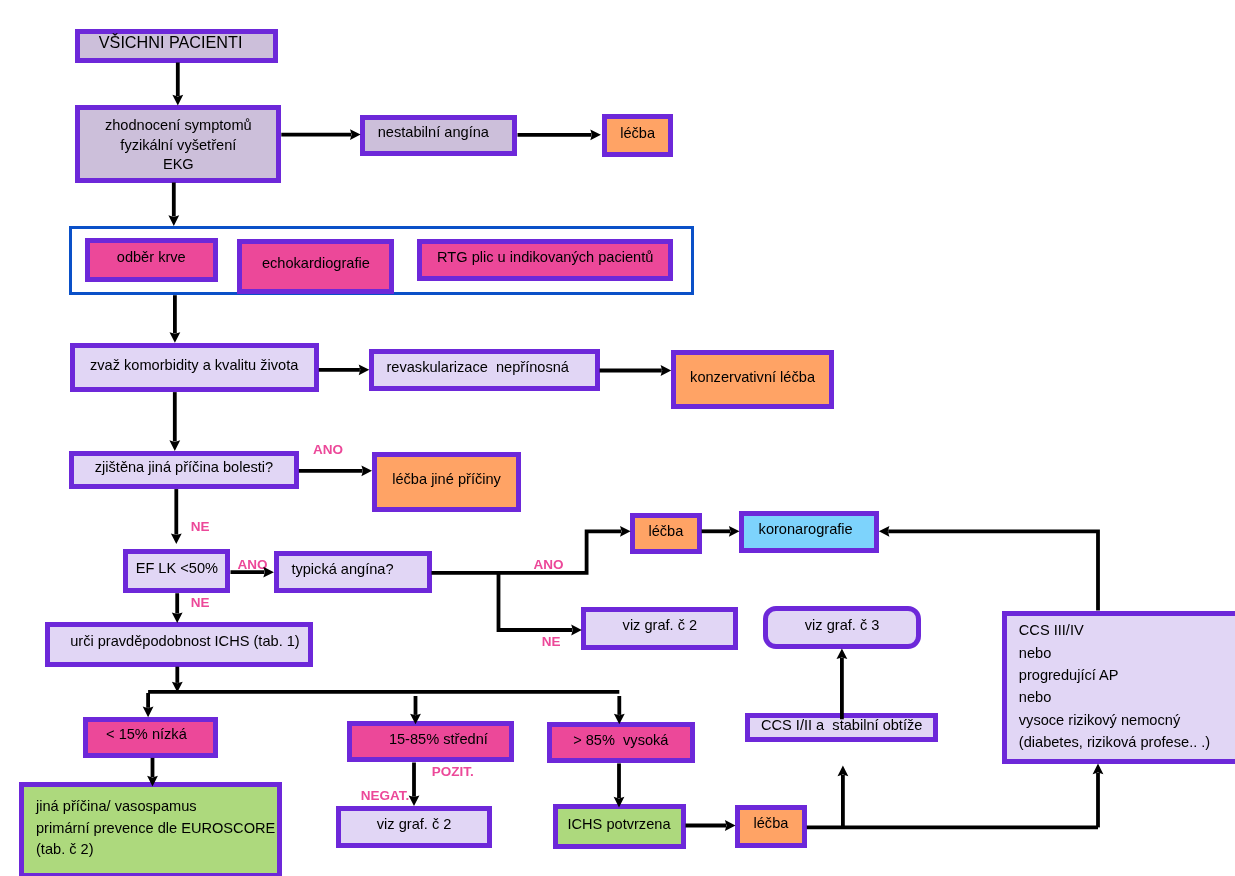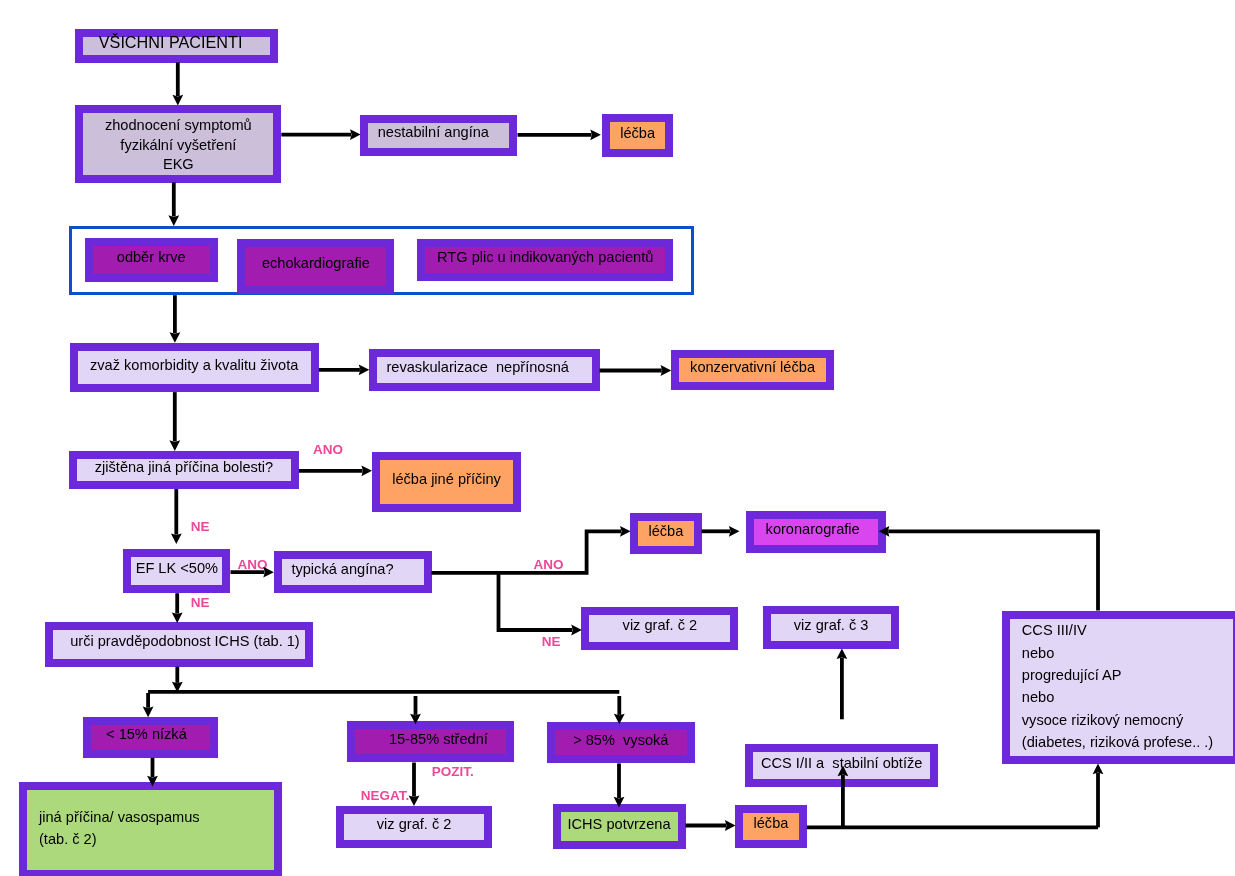--- a/index.html
+++ b/index.html
@@ -2,28 +2,28 @@
 <html><head>
 <meta charset="utf-8">
 <style>
   html,body{margin:0;padding:0;background:#ffffff;}
   body{width:1235px;height:876px;position:relative;overflow:hidden;
        font-family:"Liberation Sans",sans-serif;}
   #canvas{position:absolute;left:0;top:0;width:1235px;height:876px;}
   svg.links{position:absolute;left:0;top:0;width:1235px;height:876px;overflow:visible;z-index:5;pointer-events:none;}
   .node{position:absolute;box-sizing:border-box;display:flex;align-items:center;
         justify-content:center;text-align:center;color:#000;
-        border:8px solid #6d28d9;font-size:14.6px;padding-bottom:6px;}
+        border:5px solid #6d28d9;font-size:14.6px;padding-bottom:6px;}
   .node .lbl{display:block;line-height:inherit;white-space:pre;}
   .lav{background:#ccbfda;}
   .lav2{background:#e1d6f5;}
-  .blue{background:#a21caf;}
+  .blue{background:#ec4899;}
   .orange{background:#ffa365;}
   .green{background:#add97d;}
-  .red{background:#d946ef;margin-left:7px;}
+  .red{background:#7dd3fc;}
   .grp{background:#ffffff;border:3.6px solid #0a50c8;}
   .edgelabel{position:absolute;font-weight:bold;color:#ec4899;white-space:nowrap;font-size:13.5px;line-height:9.72px;}
   .edgelabel span{display:block;}
   .leftal{justify-content:flex-start;text-align:left;}
 </style>
 </head>
 <body>
 
 <div id="canvas">
   <svg class="links" viewBox="0 0 1235 876">
@@ -100,21 +100,21 @@
   </div>
 
   <div class="node blue" style="left:417.2px;top:238.6px;width:256.1px;height:42.2px;font-size:14.6px;">
     <span class="lbl">RTG plic u indikovaných pacientů</span>
   </div>
 
   <div class="node lav2" style="left:368.9px;top:348.6px;width:230.7px;height:42.3px;font-size:14.6px;padding-right:13px;">
     <span class="lbl">revaskularizace  nepřínosná</span>
   </div>
 
-  <div class="node orange" style="left:670.8px;top:350px;width:163.5px;height:40px;font-size:14.6px;">
+  <div class="node orange" style="left:670.8px;top:350px;width:163.5px;height:59px;font-size:14.6px;">
     <span class="lbl">konzervativní léčba</span>
   </div>
 
   <div class="node lav2" style="left:69.1px;top:450.5px;width:229.8px;height:38.6px;font-size:14.6px;">
     <span class="lbl">zjištěna jiná příčina bolesti?</span>
   </div>
 
   <div class="node orange" style="left:371.6px;top:451.7px;width:149.9px;height:60px;font-size:14.6px;">
     <span class="lbl">léčba jiné příčiny</span>
   </div>
@@ -132,21 +132,21 @@
   </div>
 
   <div class="node red" style="left:739.1px;top:510.9px;width:140.1px;height:41.7px;font-size:14.6px;padding-right:7px;">
     <span class="lbl">koronarografie</span>
   </div>
 
   <div class="node lav2" style="left:581.4px;top:607.3px;width:157px;height:42.3px;font-size:14.6px;">
     <span class="lbl">viz graf. č 2</span>
   </div>
 
-  <div class="node lav2" style="left:763.1px;top:606.4px;width:136px;height:42.5px;font-size:14.6px;">
+  <div class="node lav2" style="left:763.1px;top:606.4px;width:158px;height:42.5px;font-size:14.6px;border-radius:13px;">
     <span class="lbl">viz graf. č 3</span>
   </div>
 
   <div class="node lav2 leftal" style="left:977.8px;top:610.5px;width:239.7px;height:153.5px;font-size:14.6px;padding-left:12px;line-height:22.3px;padding-top:4px;margin-left:24px;">
     <span>
       <span class="lbl">CCS III/IV</span>
       <span class="lbl">nebo</span>
       <span class="lbl">progredující AP</span>
       <span class="lbl">nebo</span>
       <span class="lbl">vysoce rizikový nemocný</span>
@@ -166,37 +166,38 @@
     <span class="lbl">15-85% střední</span>
   </div>
 
   <div class="node blue" style="left:546.8px;top:721.8px;width:148.1px;height:41.6px;font-size:14.6px;">
     <span class="lbl">&gt; 85%  vysoká</span>
   </div>
 
   <div class="node green leftal" style="left:19px;top:782px;width:262.6px;height:96px;font-size:14.6px;padding-left:12px;line-height:21.7px;padding-top:3px;">
     <span>
       <span class="lbl">jiná příčina/ vasospamus</span>
+      <span class="lbl">primární prevence dle EUROSCORE</span>
       <span class="lbl">(tab. č 2)</span>
     </span>
   </div>
 
   <div class="node lav2" style="left:335.8px;top:806.3px;width:156.6px;height:41.9px;font-size:14.6px;">
     <span class="lbl">viz graf. č 2</span>
   </div>
 
   <div class="node green" style="left:552.5px;top:804px;width:133px;height:45.2px;font-size:14.6px;">
     <span class="lbl">ICHS potvrzena</span>
   </div>
 
   <div class="node orange" style="left:735.1px;top:804.7px;width:71.7px;height:43.3px;font-size:14.6px;">
     <span class="lbl">léčba</span>
   </div>
 
-  <div class="node lav2" style="left:745.1px;top:744px;width:193.2px;height:43px;font-size:14.6px;justify-content:center;">
+  <div class="node lav2" style="left:745.1px;top:713px;width:193.2px;height:29px;font-size:14.6px;justify-content:center;">
     <span class="lbl">CCS I/II a  stabilní obtíže</span>
   </div>
 
   <div class="edgelabel" style="left:312.9px;top:444.7px;">
       <span>ANO</span>
     </div>
   <div class="edgelabel" style="left:190.8px;top:521.7px;">
       <span>NE</span>
     </div>
   <div class="edgelabel" style="left:237.5px;top:560px;">

